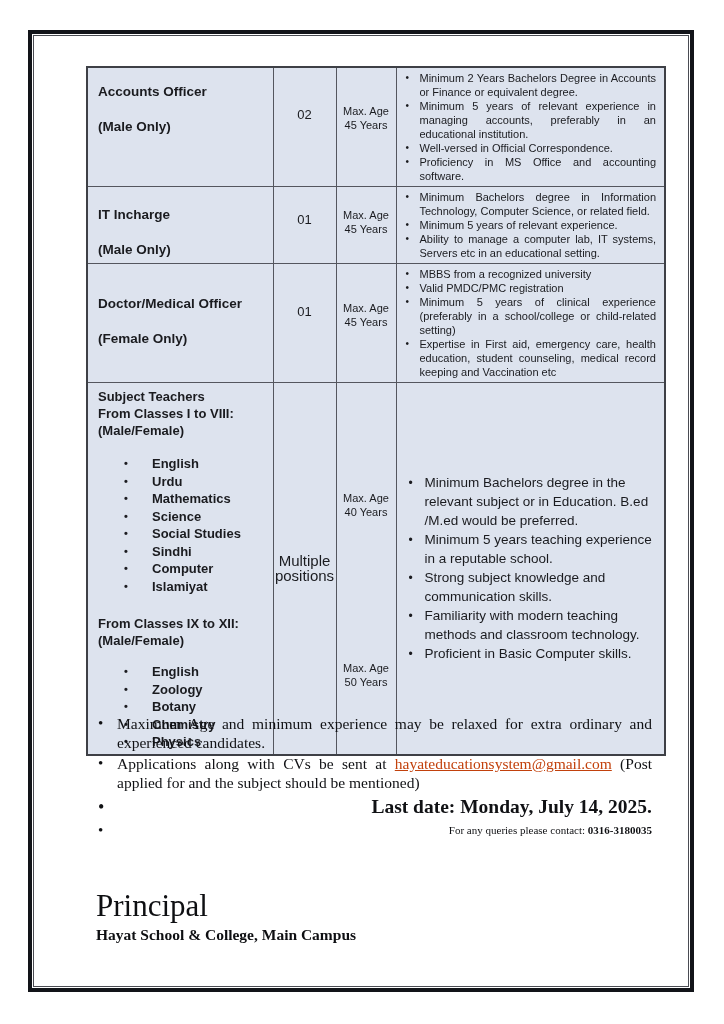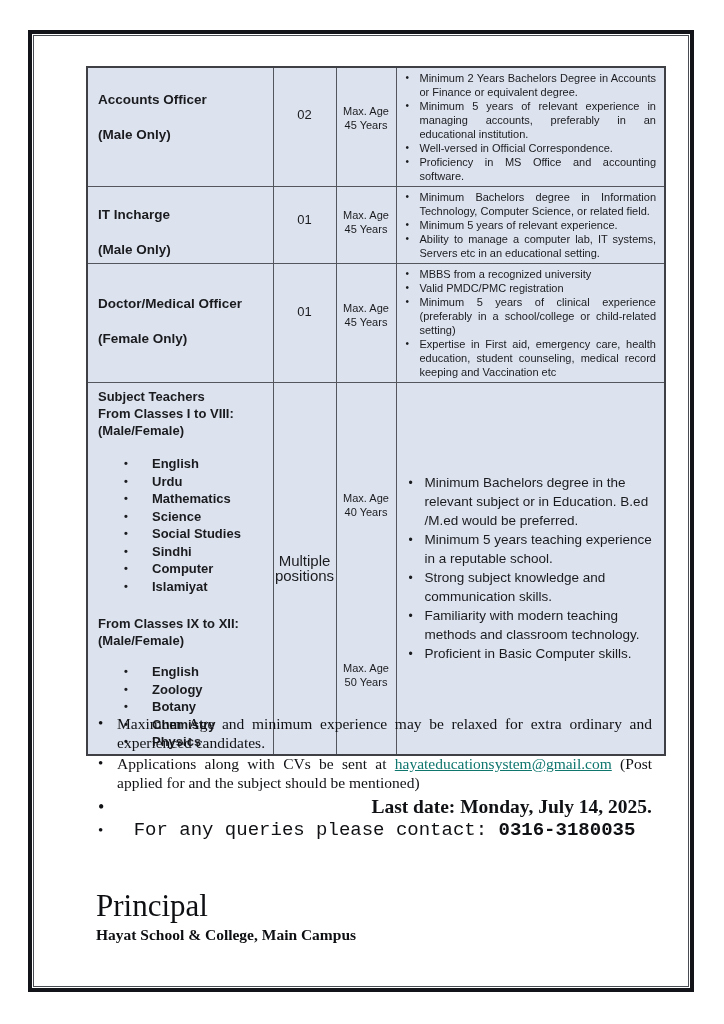--- a/index.html
+++ b/index.html
@@ -9,21 +9,21 @@
   .frame-inner{position:absolute;inset:1px;border:1px solid #4a4c53;}
 
   table.jobs{position:absolute;left:86px;top:66px;border-collapse:collapse;table-layout:fixed;
              border:2px solid #3e4046;}
   table.jobs td{border:1px solid #54565e;vertical-align:top;background:#dde3ee;padding:0;}
 
   
   .pos-wrap{padding:0 6px 0 10px;}
   .pos-title{font-weight:bold;font-size:13.5px;line-height:17px;}
   .pos-gender{font-weight:bold;font-size:13.5px;line-height:17px;margin-top:18px;}
-  .pw-r0{padding-top:23px;} .pw-r1{padding-top:19px;} .pw-r2{padding-top:31px;}
+  .pw-r0{padding-top:15px;} .pw-r1{padding-top:19px;} .pw-r2{padding-top:31px;}
 
   
   .cnt{width:100%;text-align:center;font-size:13px;}
   .cnt-r0{padding-top:39px;} .cnt-r1{padding-top:25px;} .cnt-r2{padding-top:40px;}
   .cnt-multi{padding-top:170px;font-size:15px;line-height:15px;}
 
   
   .age{width:100%;text-align:center;font-size:11px;line-height:14px;}
   .age-r0{padding-top:36px;} .age-r1{padding-top:21px;} .age-r2{padding-top:37px;}
   .c-age-t{position:relative;}
@@ -51,22 +51,22 @@
 
   
   .notes{position:absolute;left:88px;top:714px;width:566px;
          font-family:"Liberation Serif","DejaVu Serif",serif;color:#101114;}
   .note{display:flex;margin-bottom:2px;}
   .note .dot{flex:none;width:19px;margin-left:10px;font-size:15px;line-height:19px;}
   .note .txt{flex:1;font-size:15.5px;line-height:19px;text-align:justify;padding-right:2px;}
   .note-big{margin:3px 0 2px 0;}
   .note-big .dot{font-size:18px;line-height:24px;}
   .note-big .txt{font-size:19.5px;font-weight:bold;line-height:24px;text-align:right;}
-  .note-sm .txt{font-size:19px;text-align:center;font-family:Liberation Mono, monospace;}
-  .email{text-decoration:underline;color:#0f766e;cursor:pointer;}
+  .note-sm .txt{font-size:11px;text-align:right;}
+  .email{text-decoration:underline;color:#c2410c;cursor:pointer;}
   .phone{font-weight:bold;}
 
   
   .sig{position:absolute;left:96px;top:889px;font-family:"Liberation Serif","DejaVu Serif",serif;color:#0e0f12;}
   .sig-title{font-size:31px;line-height:34px;font-weight:normal;}
   .sig-sub{font-size:15.5px;font-weight:bold;margin-top:3px;}
 </style>
 </head>
 <body>
 

